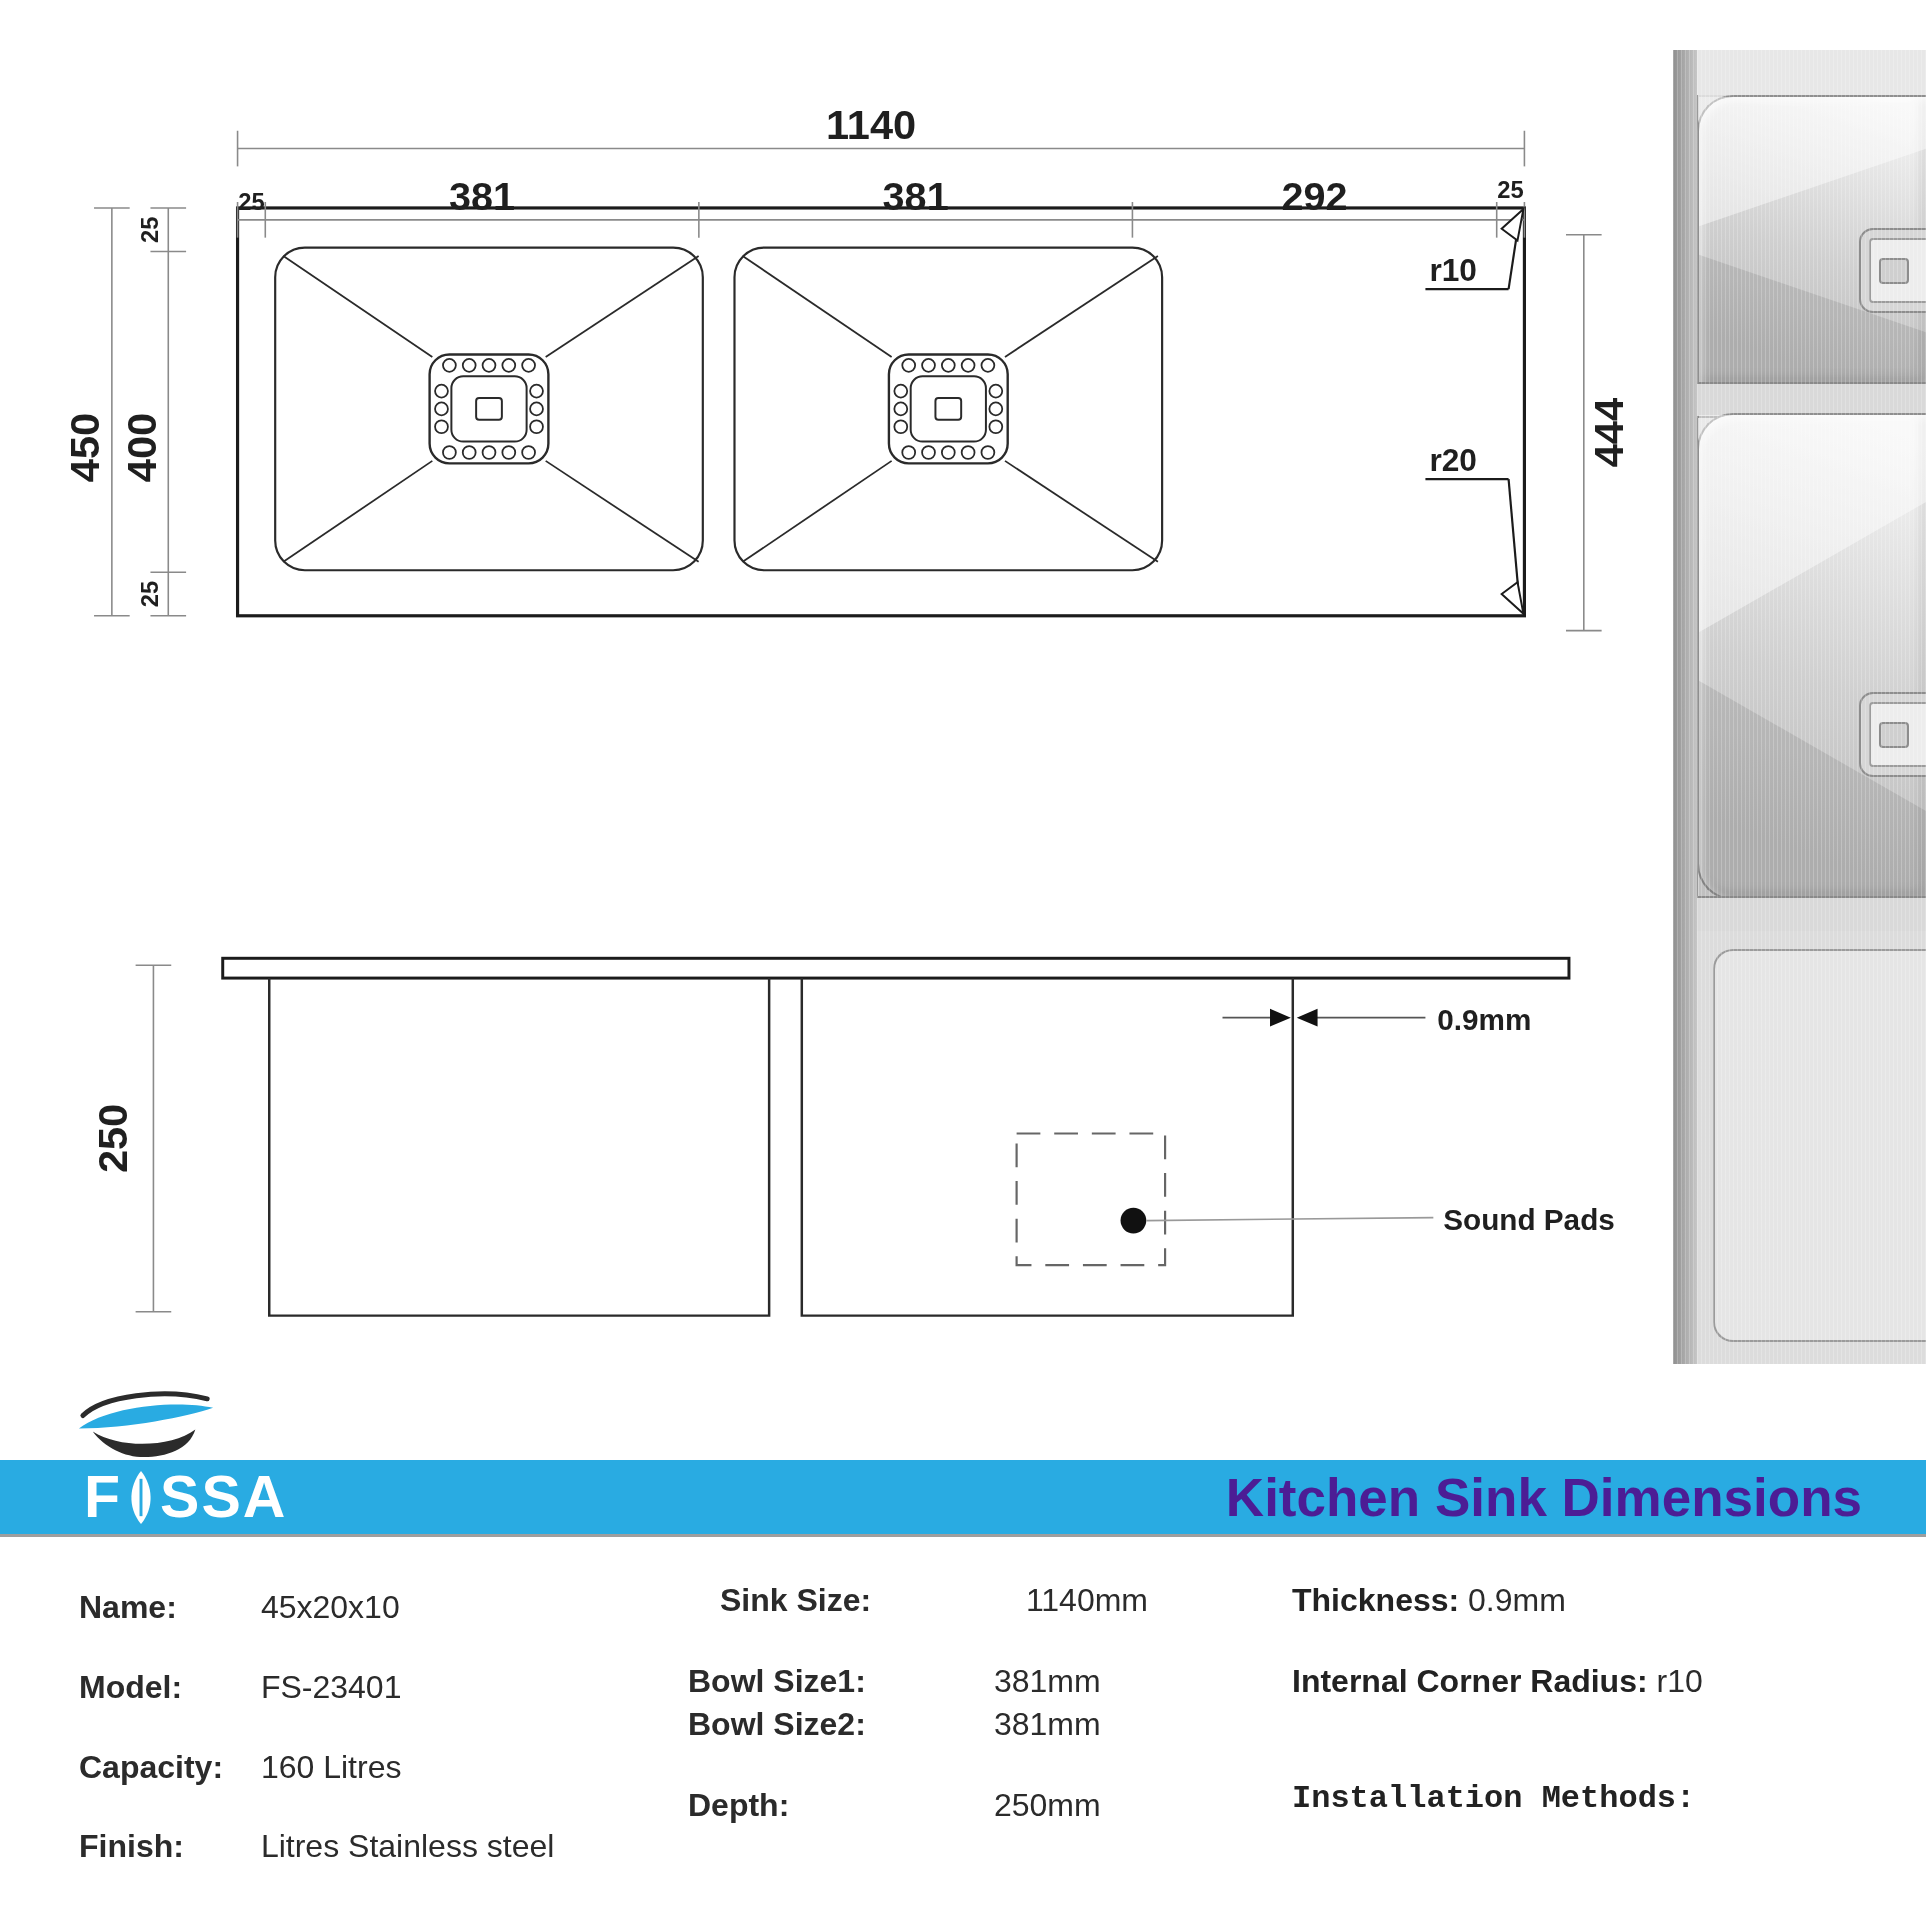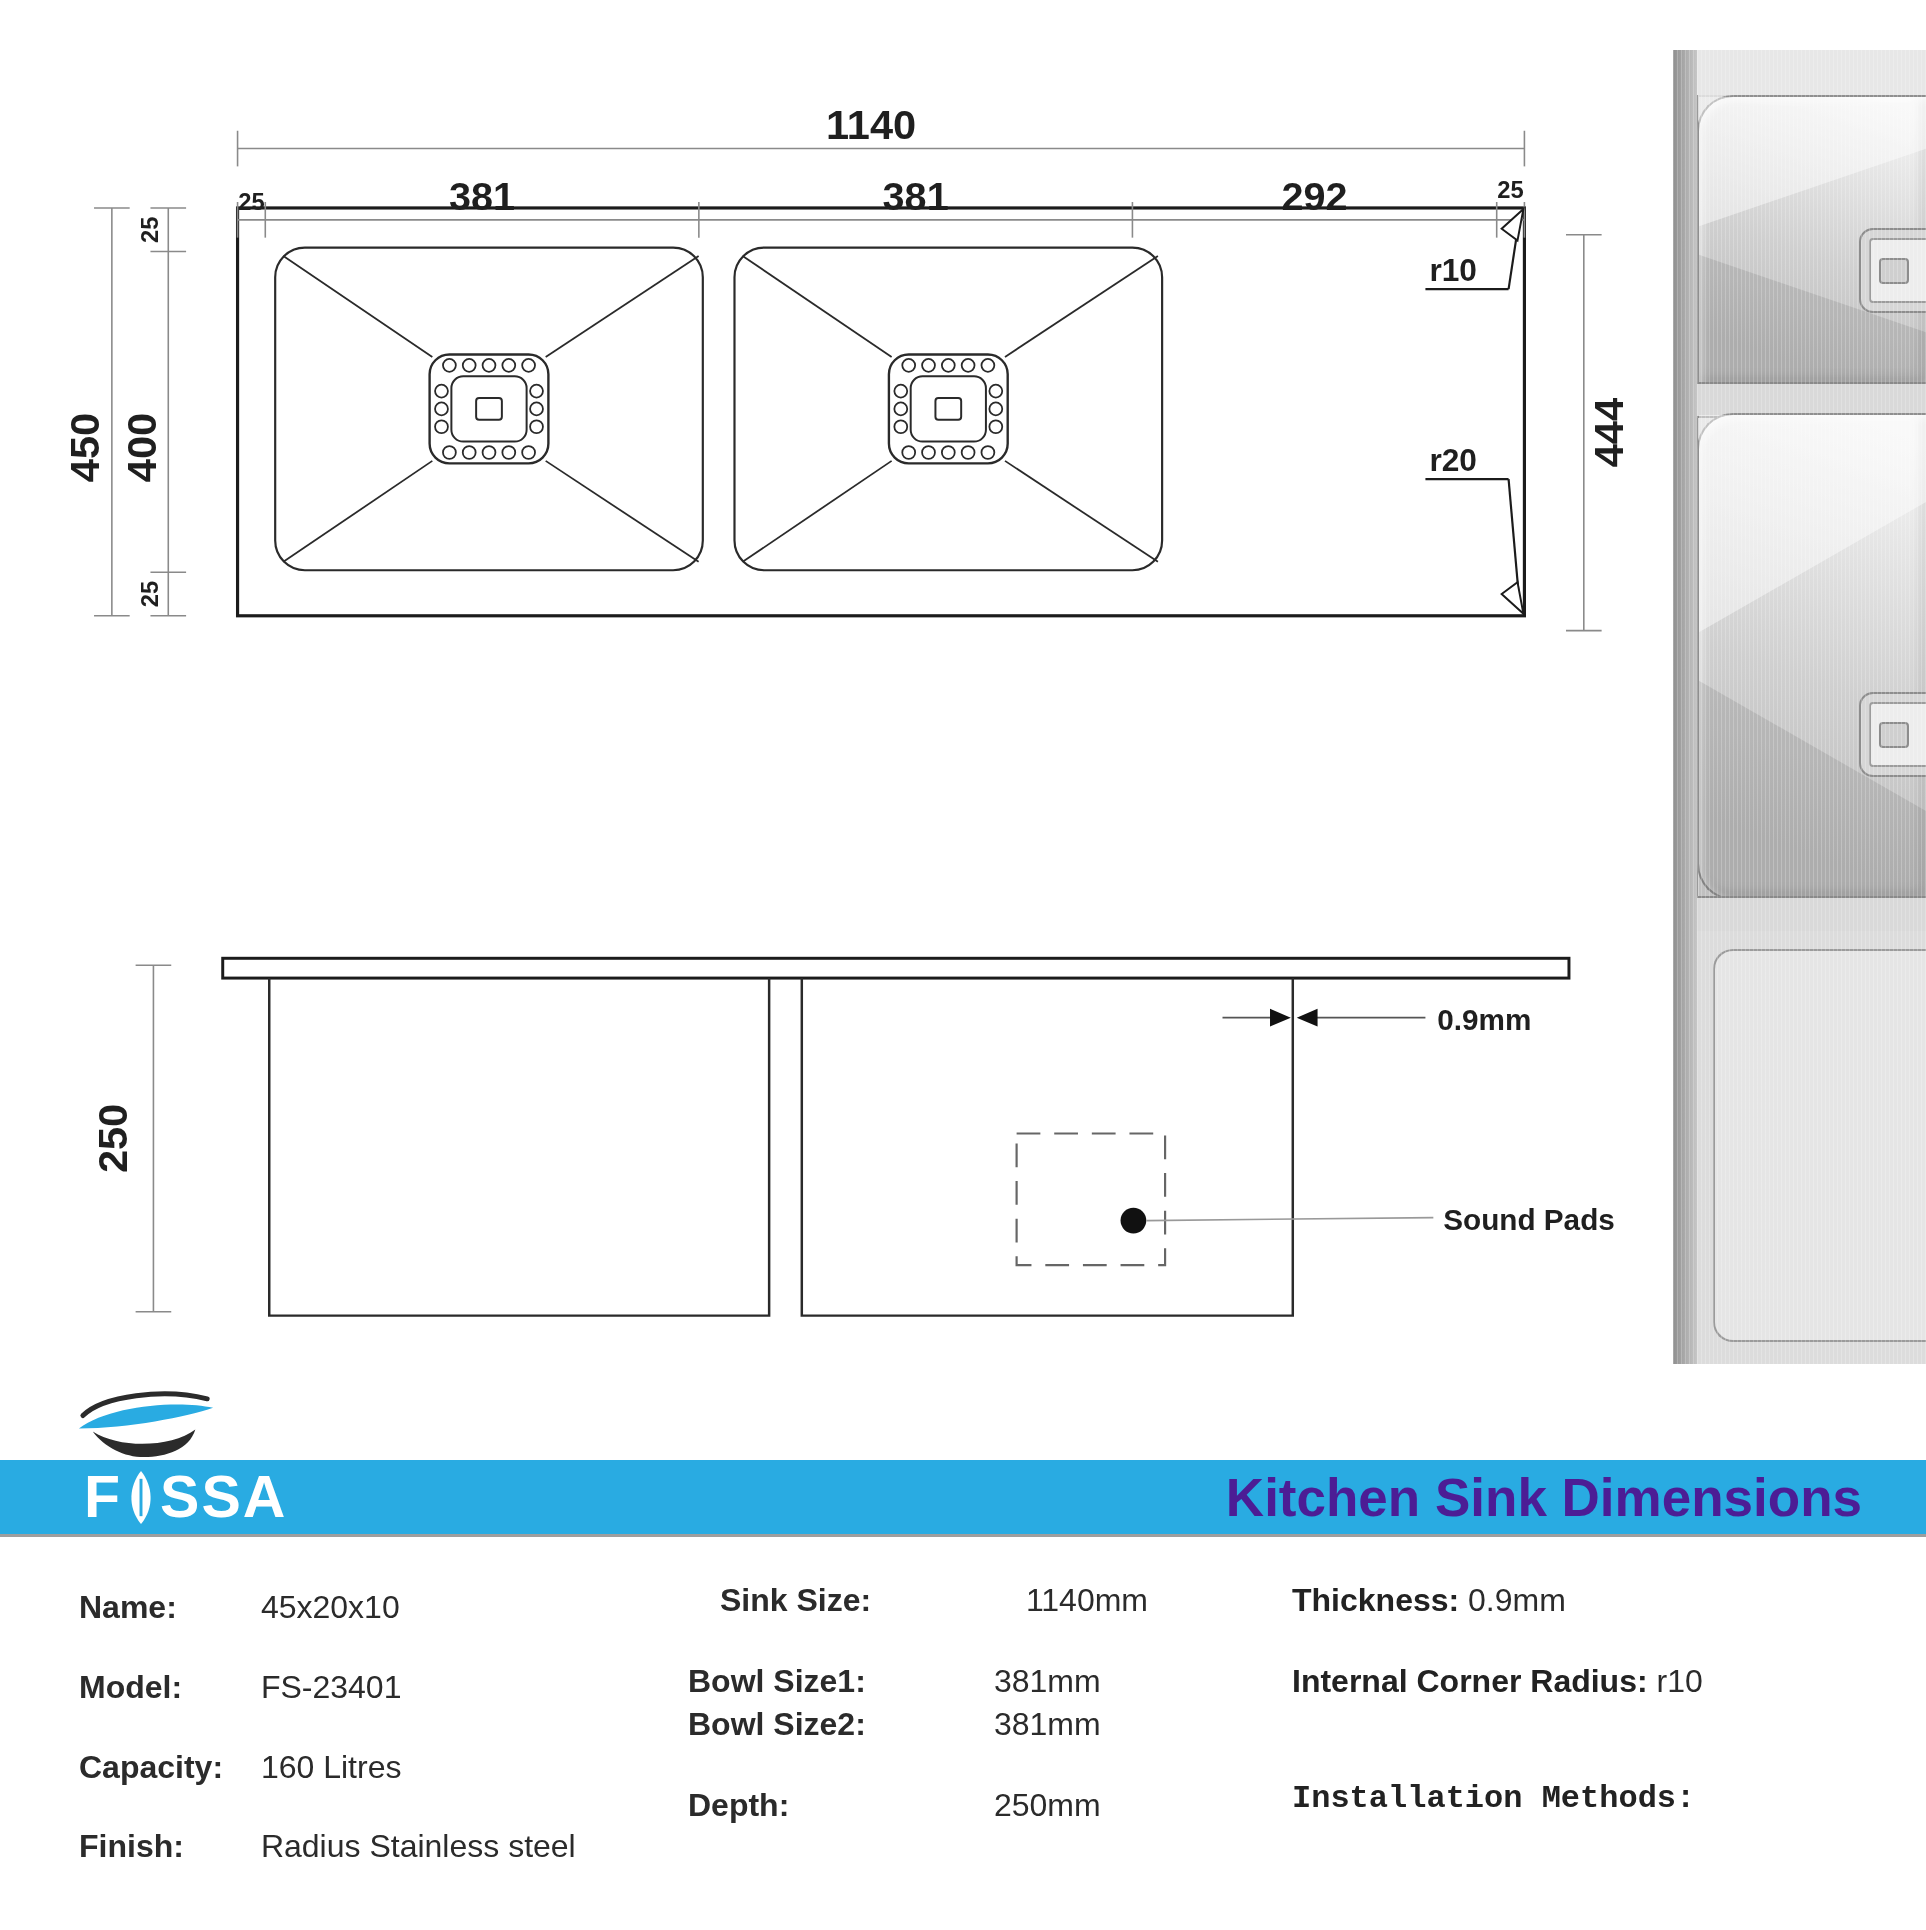--- a/index.html
+++ b/index.html
@@ -266,21 +266,21 @@
   <div class="spec" style="left:79px;top:1669px;">
     <span class="lblcol c1lbl">Model:</span>
     <span>FS-23401</span>
   </div>
   <div class="spec" style="left:79px;top:1749px;">
     <span class="lblcol c1lbl">Capacity:</span>
     <span>160 Litres</span>
   </div>
   <div class="spec" style="left:79px;top:1828px;">
     <span class="lblcol c1lbl">Finish:</span>
-    <span>Radius Stainless steel</span>
+    <span>Litres Stainless steel</span>
   </div>
 
   <div class="spec" style="left:688px;top:1582px;margin-left:32px;">
     <span class="lblcol c2lbl">Sink Size:</span>
     <span>1140mm</span>
   </div>
   <div class="spec" style="left:688px;top:1663px;">
     <span class="lblcol c2lbl">Bowl Size1:</span>
     <span>381mm</span>
   </div>

